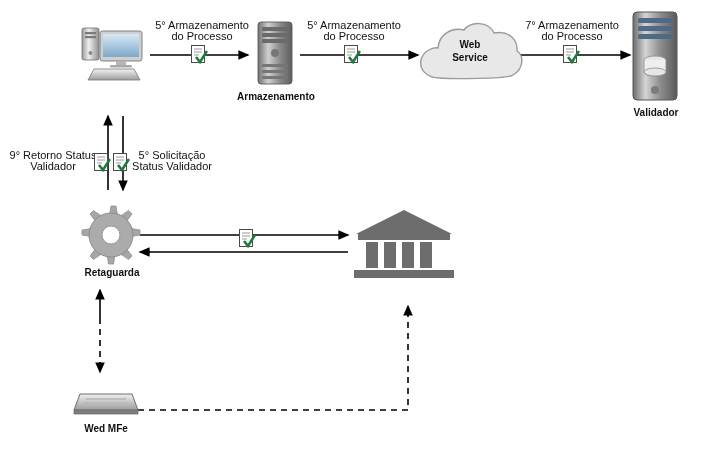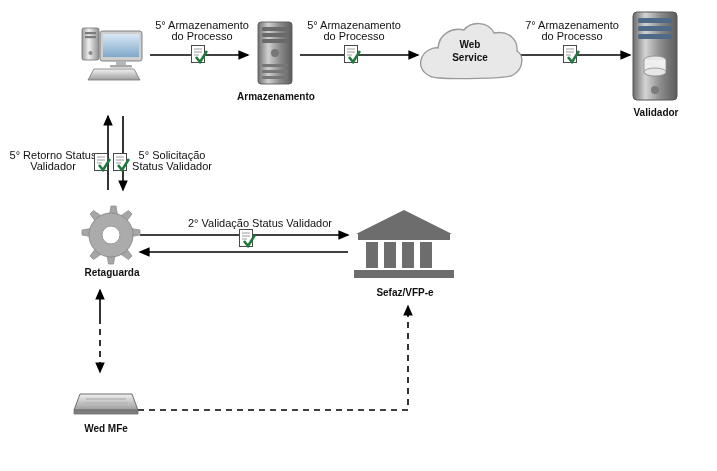--- a/index.html
+++ b/index.html
@@ -188,21 +188,20 @@
     <svg width="104" height="74" viewBox="0 0 104 74">
       <polygon points="52,2 100,26 4,26" fill="#6d6d6d"></polygon>
       <rect x="6" y="26" width="92" height="6" fill="#6d6d6d"></rect>
       <rect x="14" y="34" width="12" height="26" fill="#6d6d6d"></rect>
       <rect x="32" y="34" width="12" height="26" fill="#6d6d6d"></rect>
       <rect x="50" y="34" width="12" height="26" fill="#6d6d6d"></rect>
       <rect x="68" y="34" width="12" height="26" fill="#6d6d6d"></rect>
       <rect x="2" y="62" width="100" height="8" fill="#6d6d6d"></rect>
     </svg>
   </div>
-  <div class="node-label" style="left:352px; top:286px; width:106px;">Sefaz/VFP-e</div>
 
   <div class="node" style="left:70px; top:388px; width:72px; height:32px;">
     <svg width="72" height="32" viewBox="0 0 72 32">
       <defs>
         <linearGradient id="gsat" x1="0" y1="0" x2="0" y2="1">
           <stop offset="0%" stop-color="#f0f0f0"></stop>
             <stop offset="100%" stop-color="#9d9d9d"></stop>
         </linearGradient>
       </defs>
       <path d="M10,6 L62,6 L68,22 L4,22 Z" fill="url(#gsat)" stroke="#6f6f6f" stroke-width="1"></path>
@@ -236,41 +235,40 @@
   <div class="edge-label" style="left:520px; top:20px; width:104px;">7° Armazenamento
 do Processo</div>
   <svg class="doc-icon" style="left:562px; top:44px;" viewBox="0 0 18 20">
     <rect x="1.5" y="1.5" width="13" height="17" fill="#ffffff" stroke="#4a4a4a" stroke-width="1"></rect>
     <line x1="4" y1="5" x2="12" y2="5" stroke="#9a9a9a" stroke-width="1"></line>
     <line x1="4" y1="8" x2="12" y2="8" stroke="#9a9a9a" stroke-width="1"></line>
     <line x1="4" y1="11" x2="9" y2="11" stroke="#9a9a9a" stroke-width="1"></line>
     <path d="M6,13 L10,18 L17,7" fill="none" stroke="#1f7a3d" stroke-width="2.6"></path>
   </svg>
 
-  <div class="edge-label" style="left:6px; top:150px; width:94px;">5° Retorno Status
+  <div class="edge-label" style="left:6px; top:150px; width:94px;">9° Retorno Status
 Validador</div>
   <svg class="doc-icon" style="left:93px; top:152px;" viewBox="0 0 18 20">
     <rect x="1.5" y="1.5" width="13" height="17" fill="#ffffff" stroke="#4a4a4a" stroke-width="1"></rect>
     <line x1="4" y1="5" x2="12" y2="5" stroke="#9a9a9a" stroke-width="1"></line>
     <line x1="4" y1="8" x2="12" y2="8" stroke="#9a9a9a" stroke-width="1"></line>
     <line x1="4" y1="11" x2="9" y2="11" stroke="#9a9a9a" stroke-width="1"></line>
     <path d="M6,13 L10,18 L17,7" fill="none" stroke="#1f7a3d" stroke-width="2.6"></path>
   </svg>
 
   <div class="edge-label" style="left:124px; top:150px; width:96px;">5° Solicitação
 Status Validador</div>
   <svg class="doc-icon" style="left:112px; top:152px;" viewBox="0 0 18 20">
     <rect x="1.5" y="1.5" width="13" height="17" fill="#ffffff" stroke="#4a4a4a" stroke-width="1"></rect>
     <line x1="4" y1="5" x2="12" y2="5" stroke="#9a9a9a" stroke-width="1"></line>
     <line x1="4" y1="8" x2="12" y2="8" stroke="#9a9a9a" stroke-width="1"></line>
     <line x1="4" y1="11" x2="9" y2="11" stroke="#9a9a9a" stroke-width="1"></line>
     <path d="M6,13 L10,18 L17,7" fill="none" stroke="#1f7a3d" stroke-width="2.6"></path>
   </svg>
 
-  <div class="edge-label" style="left:170px; top:218px; width:180px;">2° Validação  Status Validador</div>
   <svg class="doc-icon" style="left:238px; top:228px;" viewBox="0 0 18 20">
     <rect x="1.5" y="1.5" width="13" height="17" fill="#ffffff" stroke="#4a4a4a" stroke-width="1"></rect>
     <line x1="4" y1="5" x2="12" y2="5" stroke="#9a9a9a" stroke-width="1"></line>
     <line x1="4" y1="8" x2="12" y2="8" stroke="#9a9a9a" stroke-width="1"></line>
     <line x1="4" y1="11" x2="9" y2="11" stroke="#9a9a9a" stroke-width="1"></line>
     <path d="M6,13 L10,18 L17,7" fill="none" stroke="#1f7a3d" stroke-width="2.6"></path>
   </svg>
 
 
 </div>

